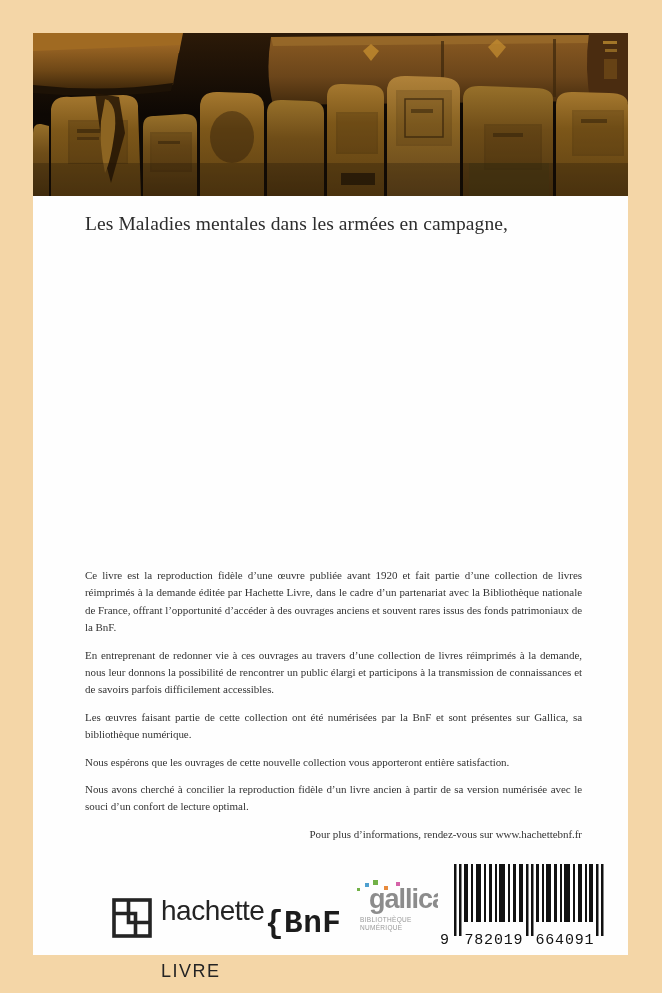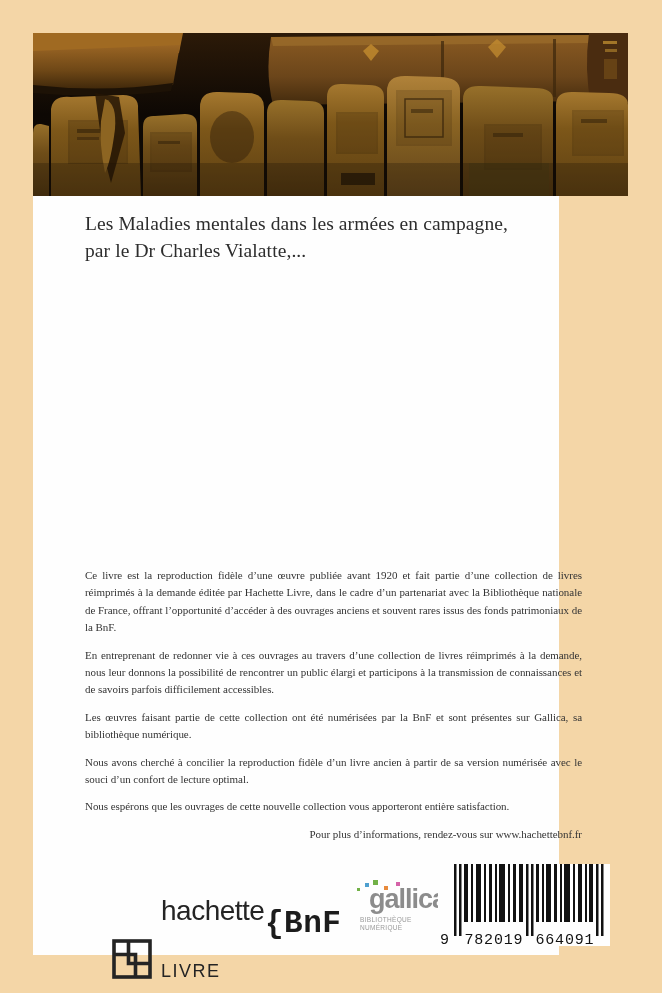--- a/index.html
+++ b/index.html
@@ -14,21 +14,21 @@
 
   
   .photo{
     position:absolute;left:33px;top:33px;width:595px;height:163px;
     overflow:hidden;
   }
   .photo svg{display:block;}
 
   
   .sheet{
-    position:absolute;left:33px;top:196px;width:526px;height:759px;
+    position:absolute;left:33px;top:196px;width:595px;height:759px;
     background:#fefefe;
   }
 
   .title{
     position:absolute;left:52px;top:14px;
     font-size:19.5px;line-height:27px;color:#2d2d2d;
     white-space:nowrap;letter-spacing:0.1px;
   }
   .ark{
     position:absolute;left:52px;top:92px;
@@ -39,21 +39,21 @@
     position:absolute;left:52px;top:371px;width:497px;
     font-size:11px;line-height:17.4px;color:#343434;
     text-align:justify;letter-spacing:-0.05px;
   }
   .desc p{margin:0 0 10px 0;}
   .desc p:last-child{text-align:right;}
 
   
   .logo-hachette{
     position:absolute;left:46px;top:702px;
-    display:flex;align-items:flex-end;gap:9px;
+    display:flex;align-items:flex-start;gap:9px;
     font-family:"Liberation Sans", sans-serif;color:#242424;padding-left:33px;
   }
   .hachette-text .word{font-size:28px;line-height:26px;letter-spacing:-0.5px;}
   .hachette-text .sub{font-size:18px;line-height:15px;letter-spacing:1.5px;margin-top:40px;}
 
   .logo-bnf{
     position:absolute;left:205px;top:710px;
     font-family:Liberation Mono, monospace;
     font-size:31px;font-weight:bold;color:#1c1c1c;letter-spacing:0.5px;margin-left:27px;
   }
@@ -180,30 +180,29 @@
       <rect x="548" y="86" width="26" height="4" fill="#2e1d08" opacity="0.5"></rect>
 
       <rect x="0" y="130" width="595" height="33" fill="#120b04" opacity="0.25"></rect>
     </svg>
   </div>
 
   <div class="sheet">
 
     <div class="title">
       <div>Les Maladies mentales dans les armées en campagne,</div>
-      <div>par le Dr Charles Vialatte,...</div>
     </div>
 
 
     <div class="desc">
       <p>Ce livre est la reproduction fidèle d’une œuvre publiée avant 1920 et fait partie d’une collection de livres réimprimés à la demande éditée par Hachette Livre, dans le cadre d’un partenariat avec la Bibliothèque nationale de France, offrant l’opportunité d’accéder à des ouvrages anciens et souvent rares issus des fonds patrimoniaux de la BnF.</p>
       <p>En entreprenant de redonner vie à ces ouvrages au travers d’une collection de livres réimprimés à la demande, nous leur donnons la possibilité de rencontrer un public élargi et participons à la transmission de connaissances et de savoirs parfois difficilement accessibles.</p>
       <p>Les œuvres faisant partie de cette collection ont été numérisées par la BnF et sont présentes sur Gallica, sa bibliothèque numérique.</p>
+      <p>Nous espérons que les ouvrages de cette nouvelle collection vous apporteront entière satisfaction.</p>
       <p>Nous avons cherché à concilier la reproduction fidèle d’un livre ancien à partir de sa version numérisée avec le souci d’un confort de lecture optimal.</p>
-      <p>Nous espérons que les ouvrages de cette nouvelle collection vous apporteront entière satisfaction.</p>
       <p>Pour plus d’informations, rendez-vous sur www.hachettebnf.fr</p>
     </div>
 
     <div class="logo-hachette">
       <svg width="40" height="40" viewBox="0 0 40 40">
         <rect x="2" y="2" width="36" height="36" fill="none" stroke="#242424" stroke-width="3.6"></rect>
         <path d="M2,15.5 H23.5 V38" fill="none" stroke="#242424" stroke-width="3.6"></path>
         <path d="M38,24.5 H16.5 V2" fill="none" stroke="#242424" stroke-width="3.6"></path>
       </svg>
       <div class="hachette-text">

